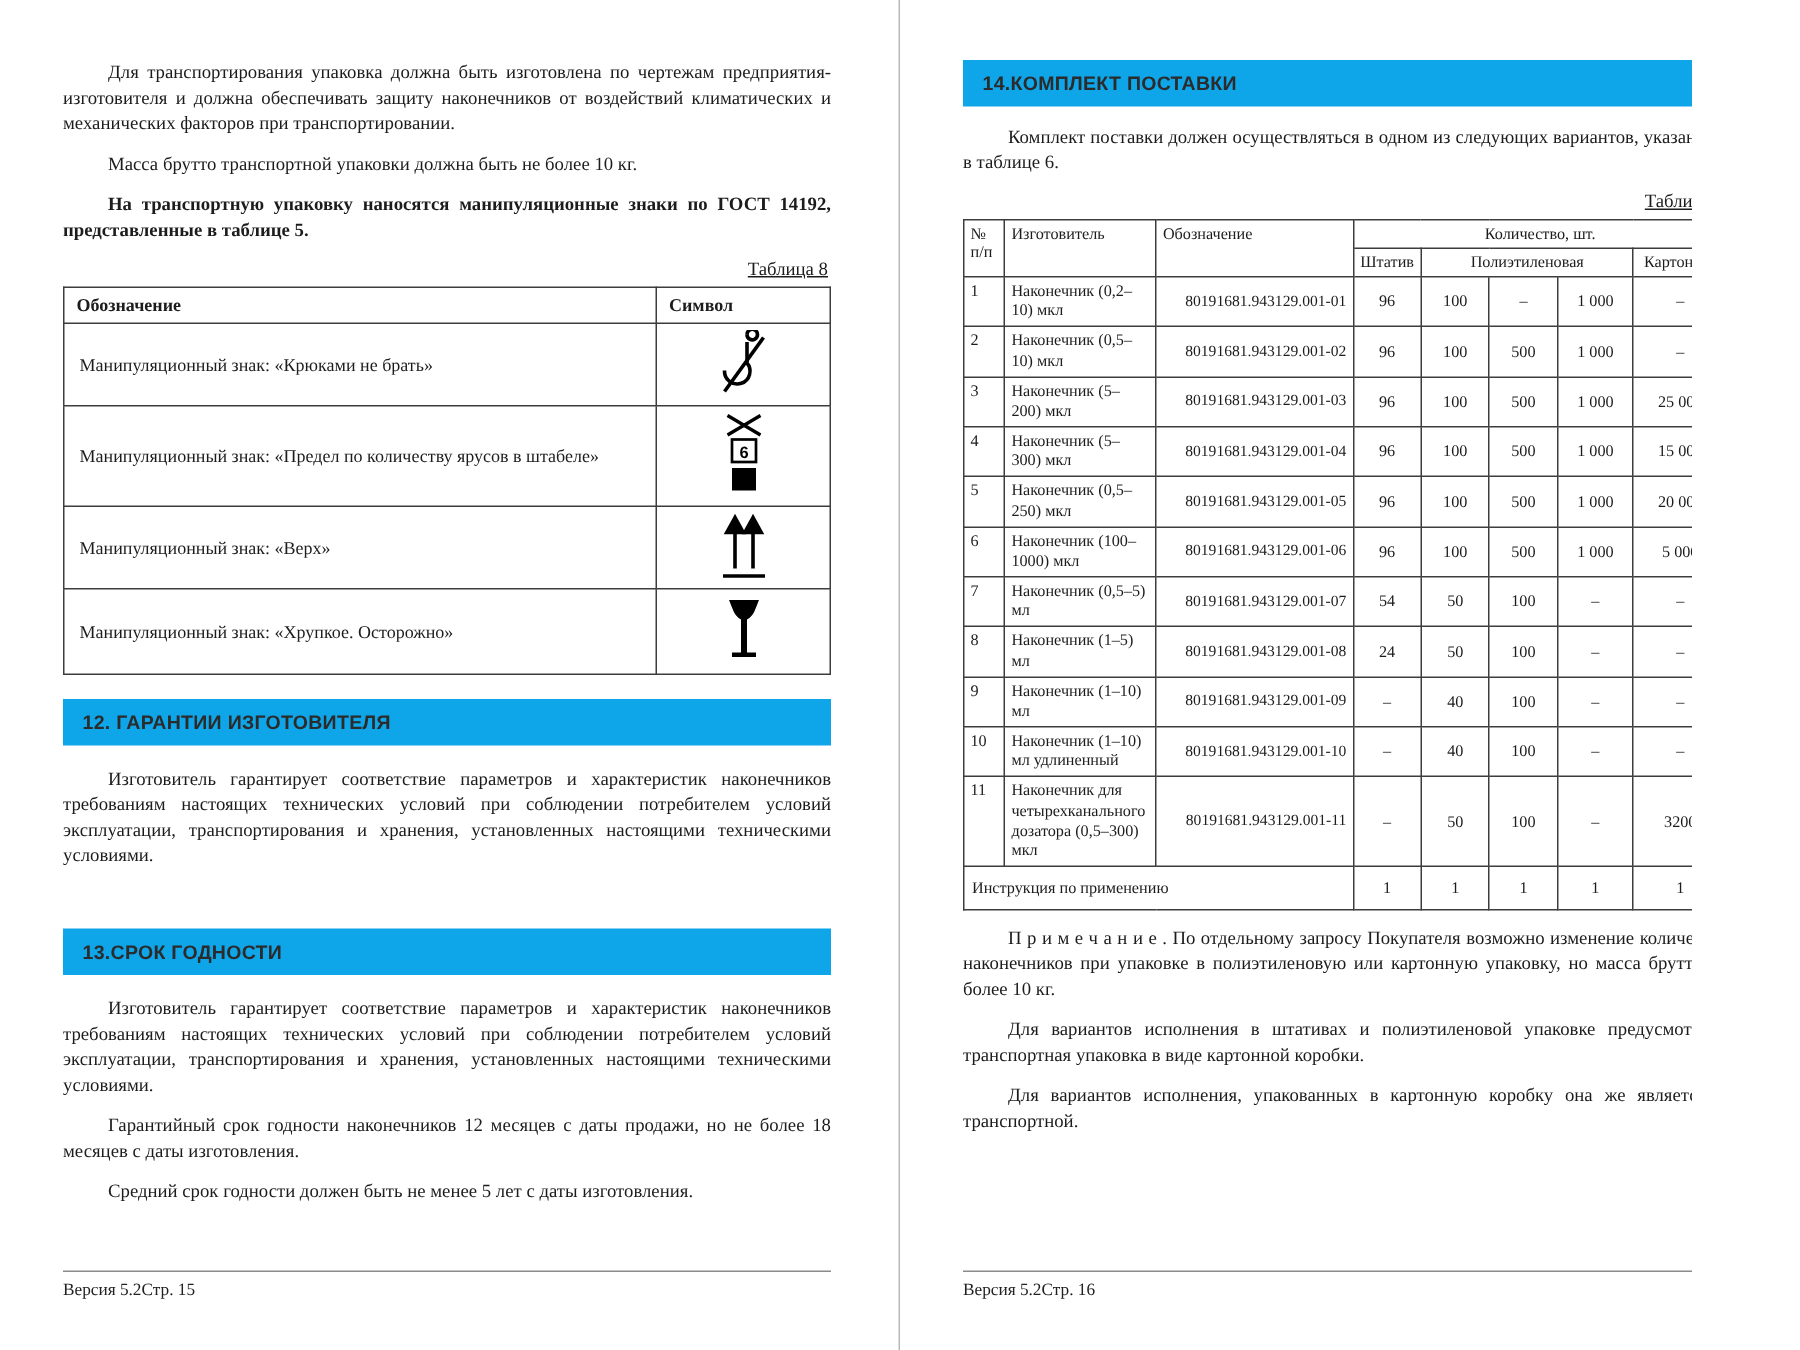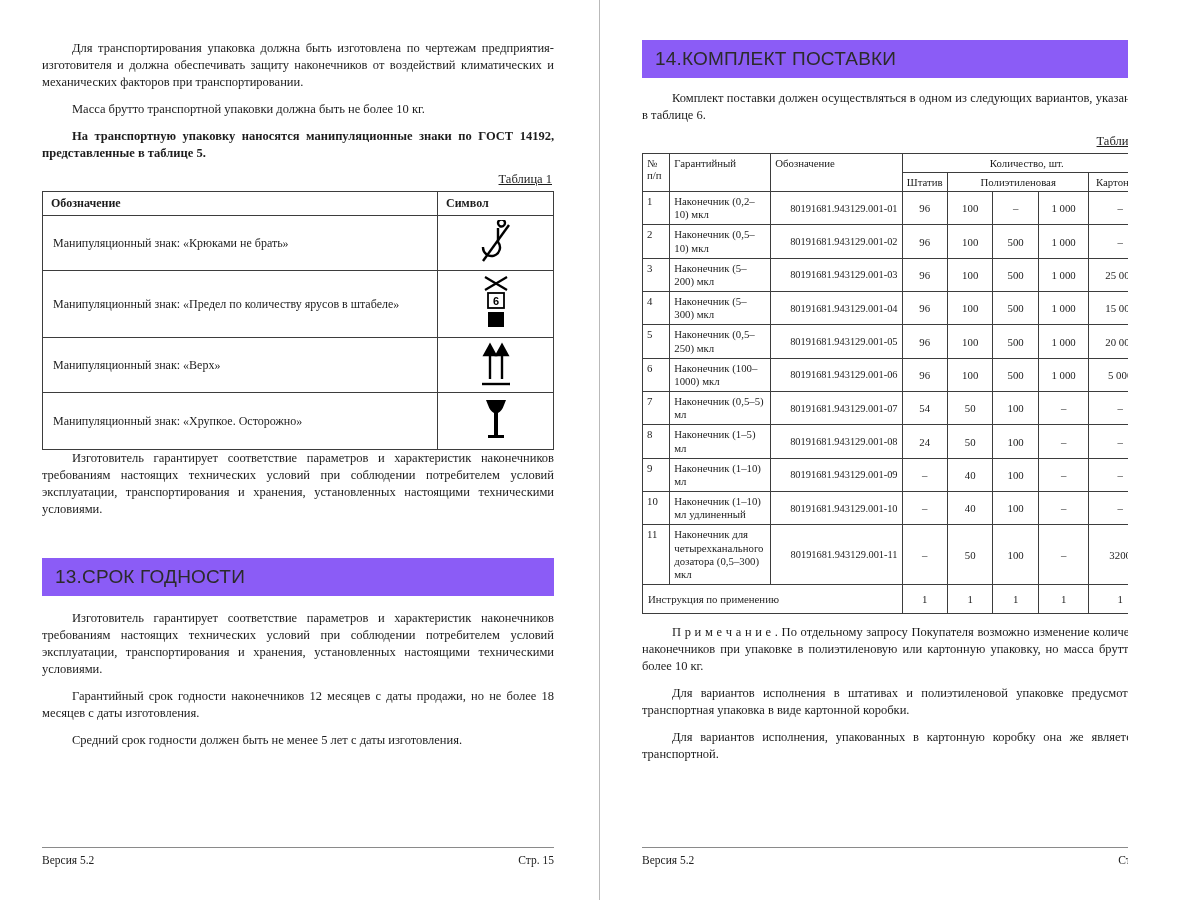--- a/index.html
+++ b/index.html
@@ -7,22 +7,22 @@
   body { font-family:"Liberation Serif", serif; color:#1c1c1c; }
   .spread { position:relative; width:1128px; height:900px; background:#fff; overflow:hidden; }
   .divider { position:absolute; left:599px; top:0; width:1px; height:900px; background:#b9b9b9; }
   .page { position:absolute; top:0; height:900px; }
   .page-left  { left:0;   width:600px; padding:40px 46px 0 42px; }
   .page-right { left:600px; width:600px; padding:40px 48px 0 42px; }
 
   p.body { font-size:12.5px; line-height:1.36; text-align:justify; text-indent:30px; margin-bottom:10px; }
   p.bold { font-weight:bold; }
 
-  .section-band { background:#8b5cf6; font-family:"Liberation Sans", sans-serif;
-                  font-weight:normal; font-size:19px; color:#2b2b2b;
+  .section-band { background:#0ea5e9; font-family:"Liberation Sans", sans-serif;
+                  font-weight:bold; font-size:13px; color:#2b2b2b;
                   padding:8px 13px; margin:16px 0 14px; letter-spacing:.2px; }
   .band-top { margin-top:0; margin-bottom:12px; }
 
   .table-caption { text-align:right; font-size:12.5px; margin:4px 2px 4px 0;text-decoration:underline; }
 
   table { border-collapse:collapse; width:100%; }
   td,th { border:1px solid #3d3d3d; }
 
   
   .t5 { font-size:12px; }
@@ -37,35 +37,35 @@
   .t6 th.h-left { text-align:left; vertical-align:top; }
   .t6 th.h-center { text-align:center; vertical-align:middle; }
   .t6 td { padding:3px 4px; }
   .t6 .c-num  { vertical-align:top; text-align:left; }
   .t6 .c-name { vertical-align:top; text-align:left; line-height:1.22; }
   .t6 .c-code { vertical-align:middle; text-align:right; white-space:nowrap; font-size:10.4px; }
   .t6 .c-qty  { vertical-align:middle; text-align:center; white-space:nowrap; }
   .t6 .c-instr{ vertical-align:middle; text-align:left; padding:8px 5px; }
 
   .footer { position:absolute; left:42px; right:46px; bottom:34px;
-            display:flex; justify-content:space-between;
+            display:flex; 
             border-top:1px solid #8a8a8a; padding-top:6px;
             font-size:11.5px; color:#222; }
 </style>
 </head>
 <body>
 
 <div class="spread">
 
   <div class="page page-left">
     <p class="body">Для транспортирования упаковка должна быть изготовлена по чертежам предприятия-изготовителя и должна обеспечивать защиту наконечников от воздействий климатических и механических факторов при транспортировании.</p>
     <p class="body">Масса брутто транспортной упаковки должна быть не более 10 кг.</p>
     <p class="body bold">На транспортную упаковку наносятся манипуляционные знаки по ГОСТ 14192, представленные в таблице 5.</p>
 
-    <div class="table-caption">Таблица 1</div>
+    <div class="table-caption">Таблица 8</div>
 
     <table class="t5">
       <thead>
         <tr>
           <th>Обозначение</th>
           <th>Символ</th>
         </tr>
       </thead>
       <tbody>
           <tr>
@@ -104,20 +104,21 @@
           </tr>
           <tr>
             <td class="sign-label">Манипуляционный знак: «Хрупкое. Осторожно»</td>
             <td class="sign-symbol"><svg width="34" height="48" viewBox="0 0 34 48">
                 <path d="M7 3 h20 l-2 5 q-2 6 -6 8 v22 h6 v3 H9 v-3 h6 V16 q-4 -2 -6 -8 z" fill="#000"></path>
               </svg></td>
           </tr>
         </tbody>
     </table>
 
+    <div class="section-band">12. ГАРАНТИИ ИЗГОТОВИТЕЛЯ</div>
     <p class="body">Изготовитель гарантирует соответствие параметров и характеристик наконечников требованиям настоящих технических условий при соблюдении потребителем условий эксплуатации, транспортирования и хранения, установленных настоящими техническими условиями.</p>
 
     <div class="section-band" style="margin-top:40px;">13.СРОК ГОДНОСТИ</div>
     <p class="body">Изготовитель гарантирует соответствие параметров и характеристик наконечников требованиям настоящих технических условий при соблюдении потребителем условий эксплуатации, транспортирования и хранения, установленных настоящими техническими условиями.</p>
     <p class="body">Гарантийный срок годности наконечников 12 месяцев с даты продажи, но не более 18 месяцев с даты изготовления.</p>
     <p class="body">Средний срок годности должен быть не менее 5 лет с даты изготовления.</p>
 
     <div class="footer">
       <span>Версия 5.2</span>
       <span>Стр. 15</span>
@@ -139,21 +140,21 @@
           <col style="width:130px">
         <col style="width:45px">
           <col style="width:45px">
           <col style="width:45px">
         <col style="width:50px">
           <col style="width:62px">
       </colgroup>
       <thead>
         <tr>
           <th rowspan="2" class="h-left">№ п/п</th>
-          <th rowspan="2" class="h-left">Гарантийный</th>
+          <th rowspan="2" class="h-left">Изготовитель</th>
           <th rowspan="2" class="h-left">Обозначение</th>
           <th colspan="5" class="h-center">Количество, шт.</th>
         </tr>
         <tr>
           <th class="h-center">Штатив</th>
           <th colspan="3" class="h-center">Полиэтиленовая</th>
           <th class="h-center">Картонная</th>
         </tr>
       </thead>
       <tbody>

